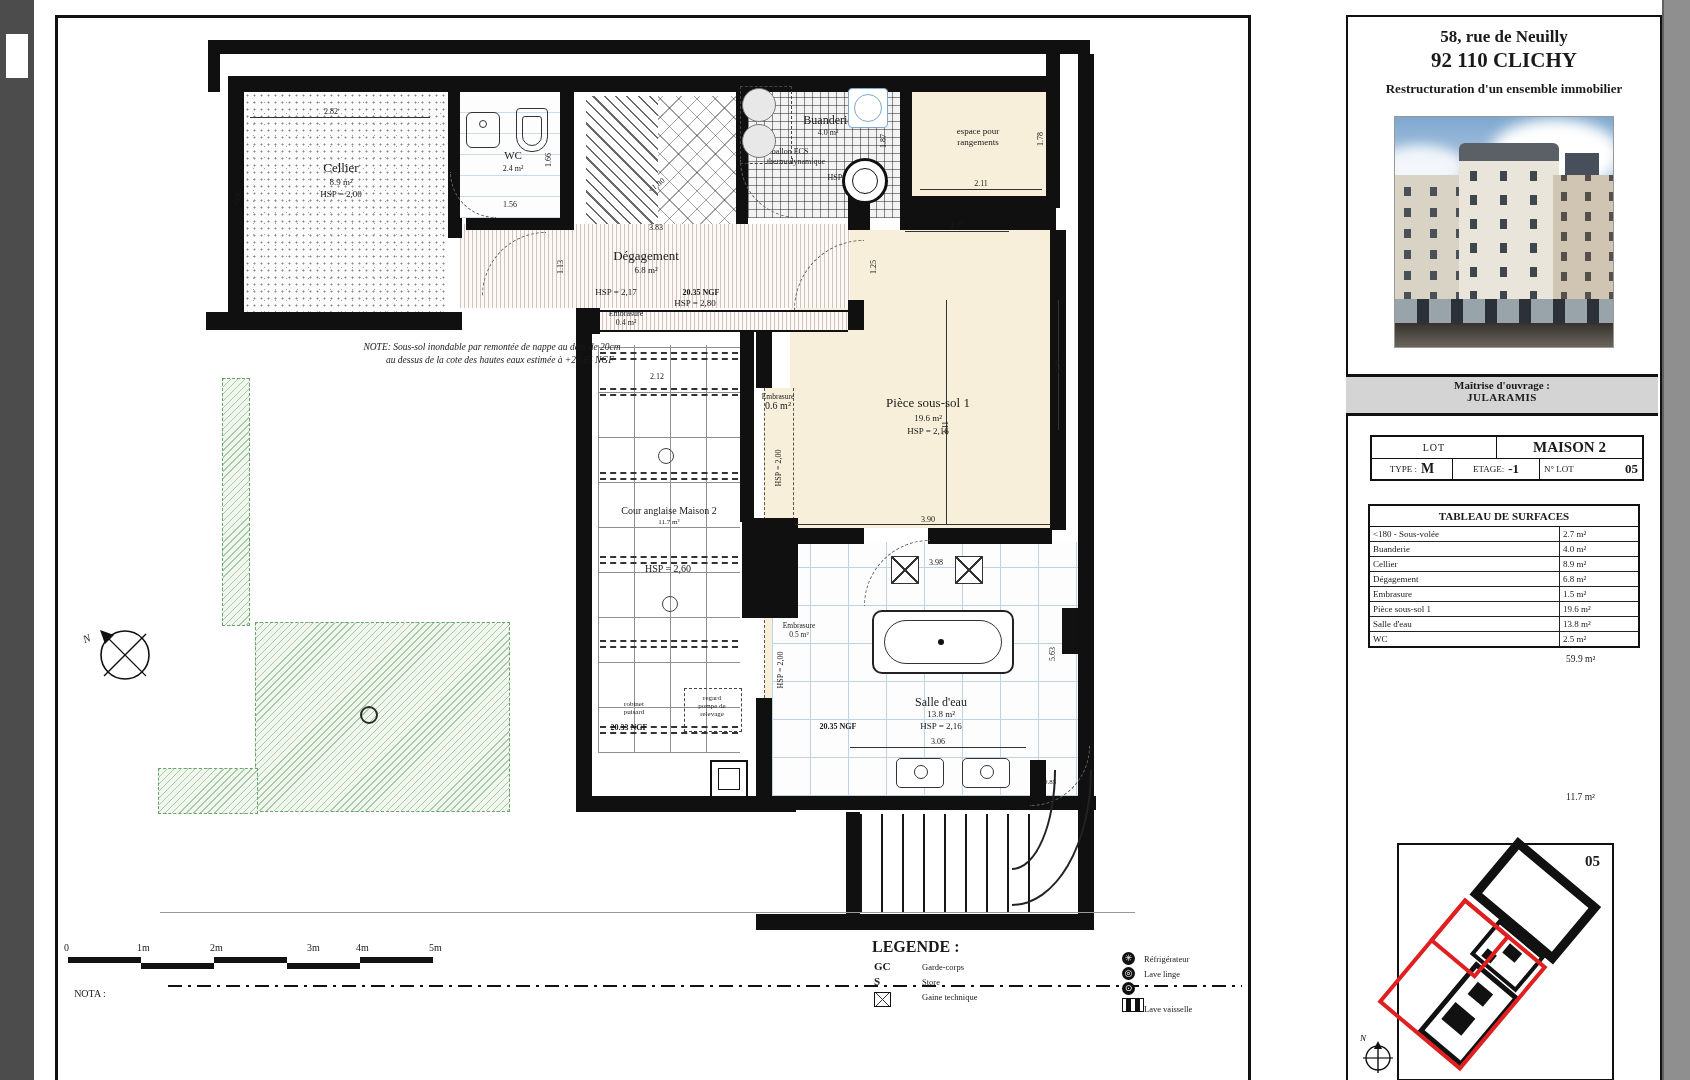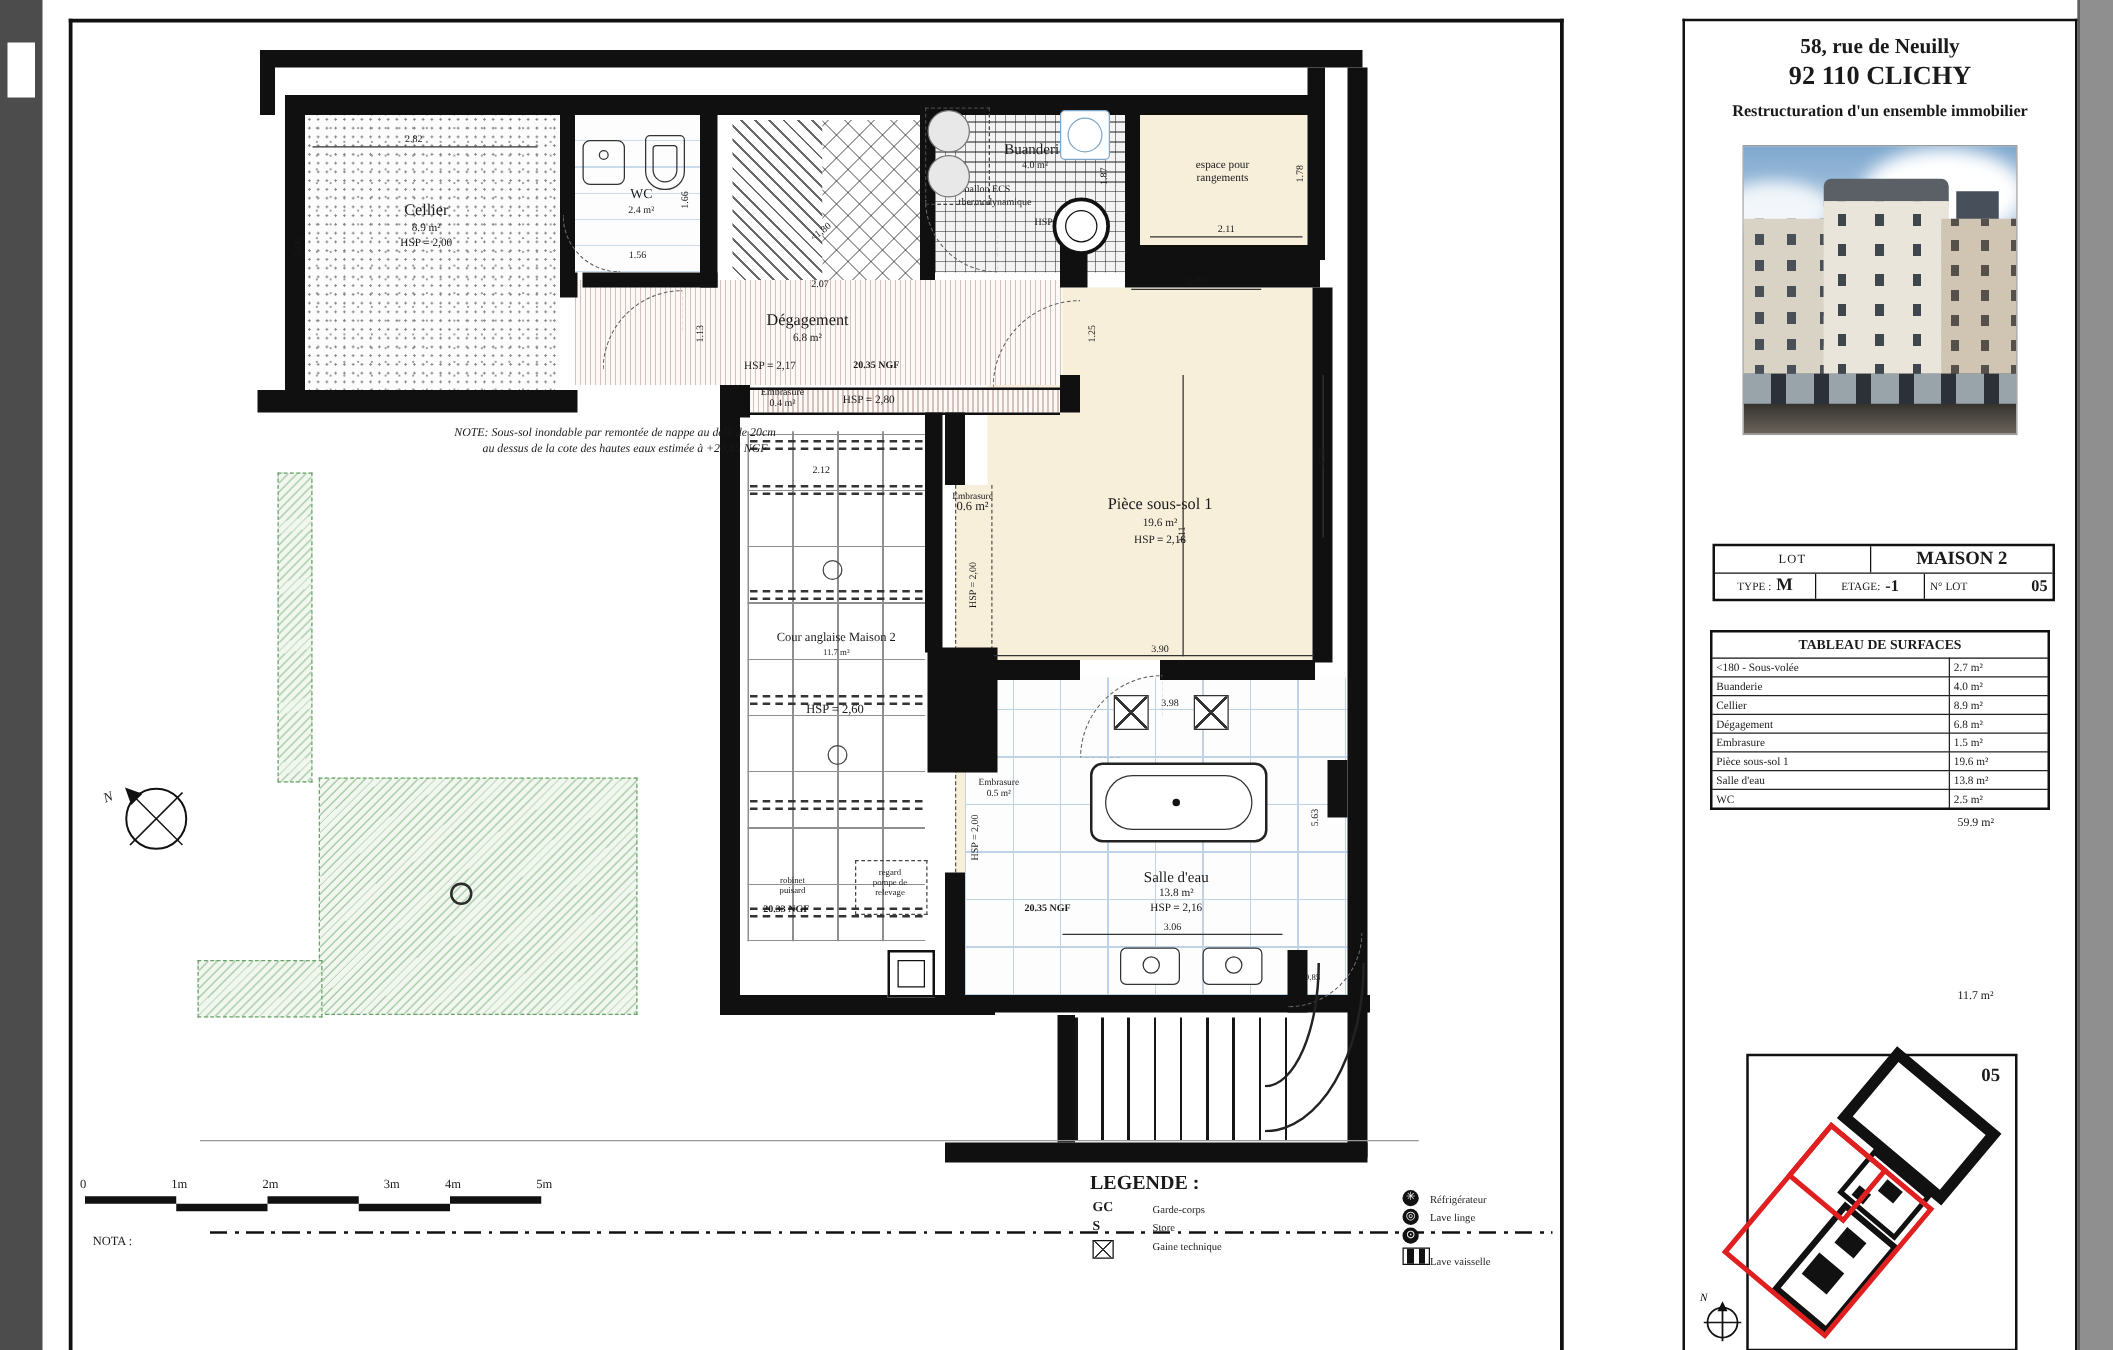--- a/index.html
+++ b/index.html
@@ -171,39 +171,39 @@
       <div class="lbl" style="left: 941px; top: 702px; font-size: 12px;">Salle d'eau</div>
       <div class="lbl" style="left: 941px; top: 715px; font-size: 9px;">13.8 m²</div>
       <div class="lbl" style="left: 941px; top: 727px; font-size: 9px;">HSP = 2,16</div>
       <div class="lbl" style="left: 838px; top: 727px; font-size: 8px; font-weight: bold;">20.35 NGF</div>
       <div class="lbl" style="left: 669px; top: 511px; font-size: 10px;">Cour anglaise Maison 2</div>
       <div class="lbl" style="left: 669px; top: 523px; font-size: 7px;">11.7 m²</div>
       <div class="lbl" style="left: 668px; top: 569px; font-size: 10px;">HSP = 2,60</div>
       <div class="lbl" style="left: 629px; top: 728px; font-size: 8px; font-weight: bold;">20.33 NGF</div>
       <div class="lbl" style="left: 626px; top: 314px; font-size: 8px;">Embrasure</div>
       <div class="lbl" style="left: 626px; top: 323px; font-size: 8px;">0.4 m²</div>
-      <div class="lbl" style="left: 695px; top: 320px; font-size: 9px;">HSP = 2,80</div>
+      <div class="lbl" style="left: 695px; top: 304px; font-size: 9px;">HSP = 2,80</div>
       <div class="lbl" style="left: 778px; top: 397px; font-size: 7.5px;">Embrasure</div>
       <div class="lbl" style="left: 778px; top: 406px; font-size: 10px;">0.6 m²</div>
       <div class="lbl v" style="left: 779px; top: 468px; font-size: 8px;">HSP = 2,00</div>
       <div class="lbl" style="left: 799px; top: 626px; font-size: 7.5px;">Embrasure</div>
       <div class="lbl" style="left: 799px; top: 635px; font-size: 7.5px;">0.5 m²</div>
       <div class="lbl v" style="left: 781px; top: 670px; font-size: 8px;">HSP = 2,00</div>
       <div class="lbl" style="left: 657px; top: 186px; font-size: 8px; transform: translate(-50%, -50%) rotate(-38deg);">&lt;1,80</div>
       <div class="lbl" style="left: 712px; top: 699px; font-size: 7px;">regard</div>
       <div class="lbl" style="left: 712px; top: 707px; font-size: 7px;">pompe de</div>
       <div class="lbl" style="left: 712px; top: 715px; font-size: 7px;">relevage</div>
       <div class="lbl" style="left: 634px; top: 705px; font-size: 7px;">robinet</div>
       <div class="lbl" style="left: 634px; top: 713px; font-size: 7px;">puisard</div>
       <div class="lbl" style="left: 331px; top: 112px; font-size: 8px;">2.82</div>
       <div class="lbl v" style="left: 239px; top: 198px; font-size: 8px;">5.06</div>
       <div class="lbl" style="left: 510px; top: 205px; font-size: 8px;">1.56</div>
       <div class="lbl v" style="left: 549px; top: 160px; font-size: 8px;">1.66</div>
       <div class="lbl v" style="left: 561px; top: 267px; font-size: 8px;">1.13</div>
-      <div class="lbl" style="left: 656px; top: 228px; font-size: 8px;">2.07</div>
+      <div class="lbl" style="left: 656px; top: 228px; font-size: 8px;">3.83</div>
       <div class="lbl v" style="left: 884px; top: 141px; font-size: 8px;">1.87</div>
       <div class="lbl" style="left: 981px; top: 184px; font-size: 8px;">2.11</div>
       <div class="lbl v" style="left: 1041px; top: 139px; font-size: 8px;">1.78</div>
       <div class="lbl" style="left: 957px; top: 226px; font-size: 8px;">2.77</div>
       <div class="lbl v" style="left: 874px; top: 267px; font-size: 8px;">1.25</div>
       <div class="lbl v" style="left: 946px; top: 428px; font-size: 8px;">3.11</div>
       <div class="lbl v" style="left: 1058px; top: 366px; font-size: 8px;">4.36</div>
       <div class="lbl" style="left: 928px; top: 520px; font-size: 8px;">3.90</div>
       <div class="lbl" style="left: 936px; top: 563px; font-size: 8px;">3.98</div>
       <div class="lbl" style="left: 938px; top: 742px; font-size: 8px;">3.06</div>
@@ -316,20 +316,24 @@
         repeating-linear-gradient(90deg,transparent 0 11px,#3f464e 11px 18px,transparent 18px 30px),#e9e5da"></div>
       <div class="a" style="left:170px;top:36px;width:34px;height:30px;background:#47505a"></div>
       <div class="a" style="left:158px;top:58px;width:60px;height:126px;
         background:repeating-linear-gradient(0deg,rgba(207,197,178,0) 0 9px,#cfc5b2 9px 20px),
         repeating-linear-gradient(90deg,transparent 0 8px,#56504a 8px 14px,transparent 14px 24px),#cfc5b2"></div>
       <div class="a" style="left:0;top:182px;width:218px;height:26px;
         background:repeating-linear-gradient(90deg,#99a3aa 0 22px,#2b3136 22px 34px),#2b3136"></div>
       <div class="a" style="left:0;top:206px;width:218px;height:24px;background:linear-gradient(180deg,#35322e,#6b645c)"></div>
     </div>
 
+    <div id="tb-gray">
+      <div style="font-size:11px;font-weight:bold;margin-top:2px">Maîtrise d'ouvrage :</div>
+      <div style="font-size:11px;font-weight:bold;letter-spacing:.5px">JULARAMIS</div>
+    </div>
 
     <div class="lot-grid">
       <div class="lot-r">
         <div class="lot-c" style="width:116px">
           <span style="font-size:10px;letter-spacing:1px">LOT</span>
         </div>
         <div class="lot-c" style="flex:1">
           <span style="font-size:15px;font-weight:bold">MAISON 2</span>
         </div>
       </div>

